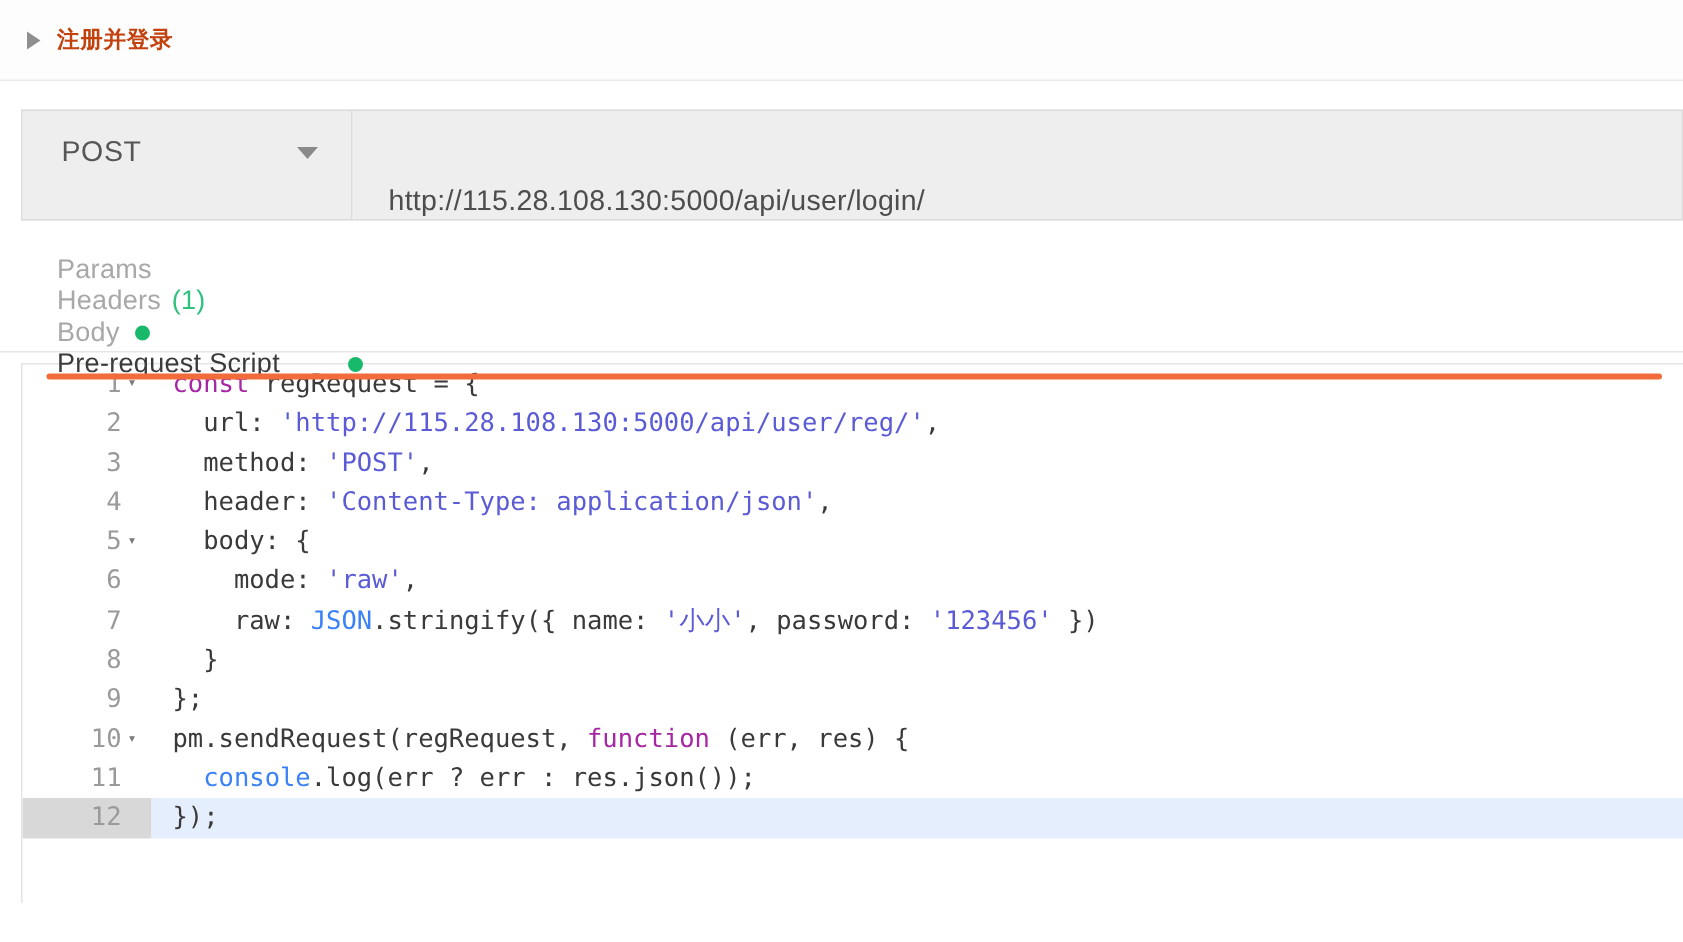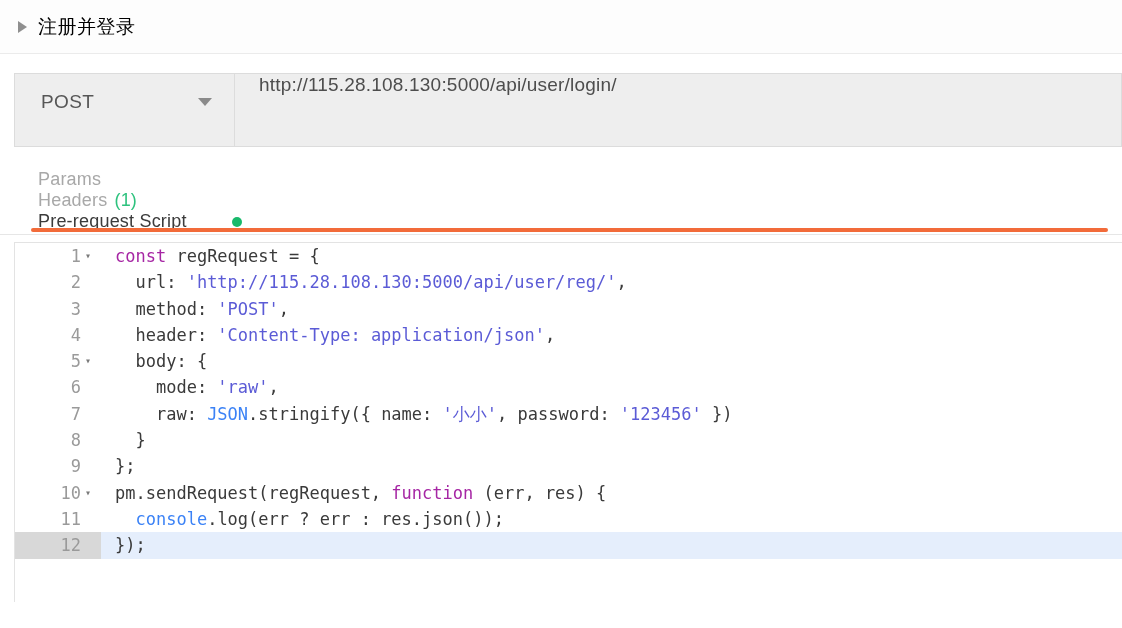--- a/index.html
+++ b/index.html
@@ -28,23 +28,23 @@
   .caret {
     width: 0;
     height: 0;
     border-top: 6px solid transparent;
     border-bottom: 6px solid transparent;
     border-left: 9px solid #8f8f8f;
     margin-right: 11px;
     flex: 0 0 auto;
   }
   .folder-title {
-    font-size: 19px;
-    font-weight: normal;
-    color: #000000;
+    font-size: 15px;
+    font-weight: bold;
+    color: #c2410c;
     letter-spacing: .5px;
   }
 
   
   .url-row {
     margin: 19px 0 0 14px;
     height: 74px;
     display: flex;
     border: 1px solid #dcdcdc;
     background: #eeeeee;
@@ -69,21 +69,21 @@
   .method-caret {
     width: 0;
     height: 0;
     border-left: 7px solid transparent;
     border-right: 7px solid transparent;
     border-top: 8px solid #8a8a8a;
   }
   .url-box {
     flex: 1 1 auto;
     display: flex;
-    align-items: flex-start;
+    align-items: flex-end;
     padding-left: 24px;
     background: #eeeeee;
     overflow: hidden;
   }
   .url-text {
     font-size: 19px;
     color: #4d4d4d;
     white-space: nowrap;
     letter-spacing: .2px;
   }
@@ -213,20 +213,24 @@
 </div>
 
 <div class="tabs" id="tabbar">
     <div class="tab">
       <span>Params</span>
     </div>
     <div class="tab">
       <span>Headers</span>
       <span class="count">(1)</span>
     </div>
+    <div class="tab">
+      <span>Body</span>
+      <span class="dot"></span>
+    </div>
     <div class="tab active">
       <span>Pre-request Script</span>
       <span class="dot"></span>
       <span class="underline"></span>
     </div>
   </div>
 
 <div class="editor-wrap">
   <div class="code-lines" id="codelines">
       <div class="code-line">

